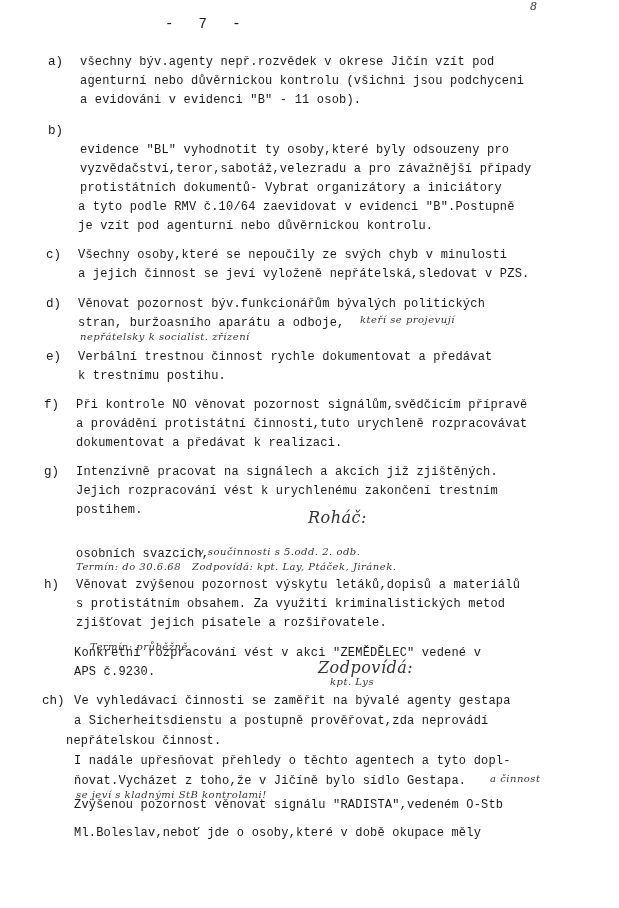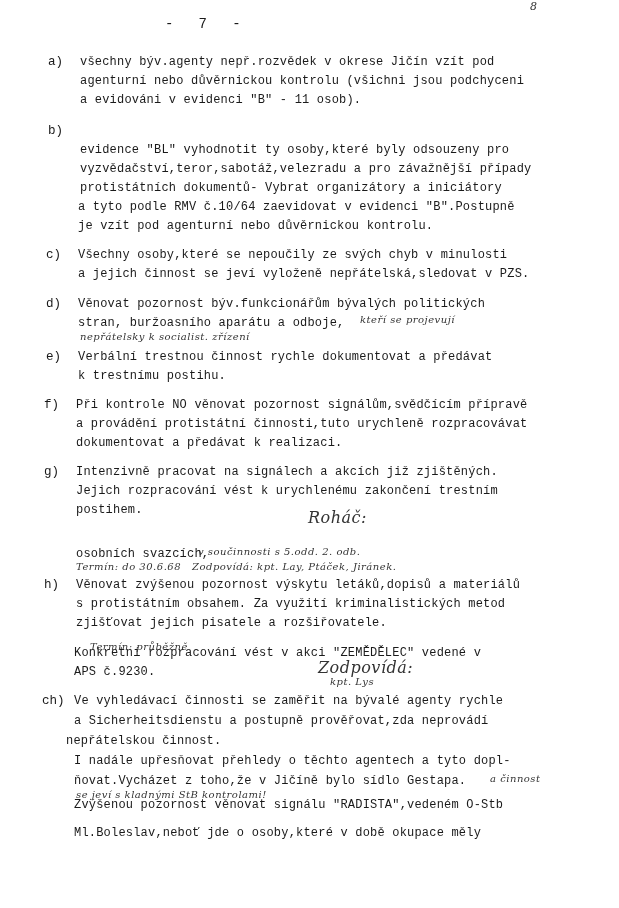--- a/index.html
+++ b/index.html
@@ -67,21 +67,21 @@
   <div class="tw" style="left:76px;top:595px">s protistátním obsahem. Za využití kriminalistických metod</div>
   <div class="tw" style="left:76px;top:614px">zjišťovat jejich pisatele a rozšiřovatele.</div>
 
   <div class="tw" style="left:74px;top:644px">Konkretní rozpracování vést v akci "ZEMĚDĚLEC" vedené v</div>
   <div class="tw" style="left:74px;top:663px">APS č.9230.</div>
   <div class="hw hw-big" style="left:318px;top:658px">Zodpovídá:</div>
   <div class="hw" style="left:330px;top:676px">kpt. Lys</div>
   <div class="hw" style="left:90px;top:641px">Termín: průběžně</div>
 
   <div class="label" style="left:42px;top:692px">ch)</div>
-  <div class="tw" style="left:74px;top:692px">Ve vyhledávací činnosti se zaměřit na bývalé agenty rychle</div>
+  <div class="tw" style="left:74px;top:692px">Ve vyhledávací činnosti se zaměřit na bývalé agenty gestapa</div>
   <div class="tw" style="left:74px;top:712px">a Sicherheitsdienstu a postupně prověřovat,zda neprovádí</div>
   <div class="tw" style="left:66px;top:732px">nepřátelskou činnost.</div>
 
   <div class="tw" style="left:74px;top:752px">I nadále upřesňovat přehledy o těchto agentech a tyto dopl-</div>
   <div class="tw" style="left:74px;top:772px">ňovat.Vycházet z toho,že v Jičíně bylo sídlo Gestapa.</div>
   <div class="hw" style="left:490px;top:773px">a činnost</div>
   <div class="hw" style="left:76px;top:789px">se jeví s kladnými StB kontrolami!</div>
 
   <div class="tw" style="left:74px;top:796px">Zvýšenou pozornost věnovat signálu "RADISTA",vedeném O-Stb</div>
   <div class="tw" style="left:74px;top:824px">Ml.Boleslav,neboť jde o osoby,které v době okupace měly</div>

